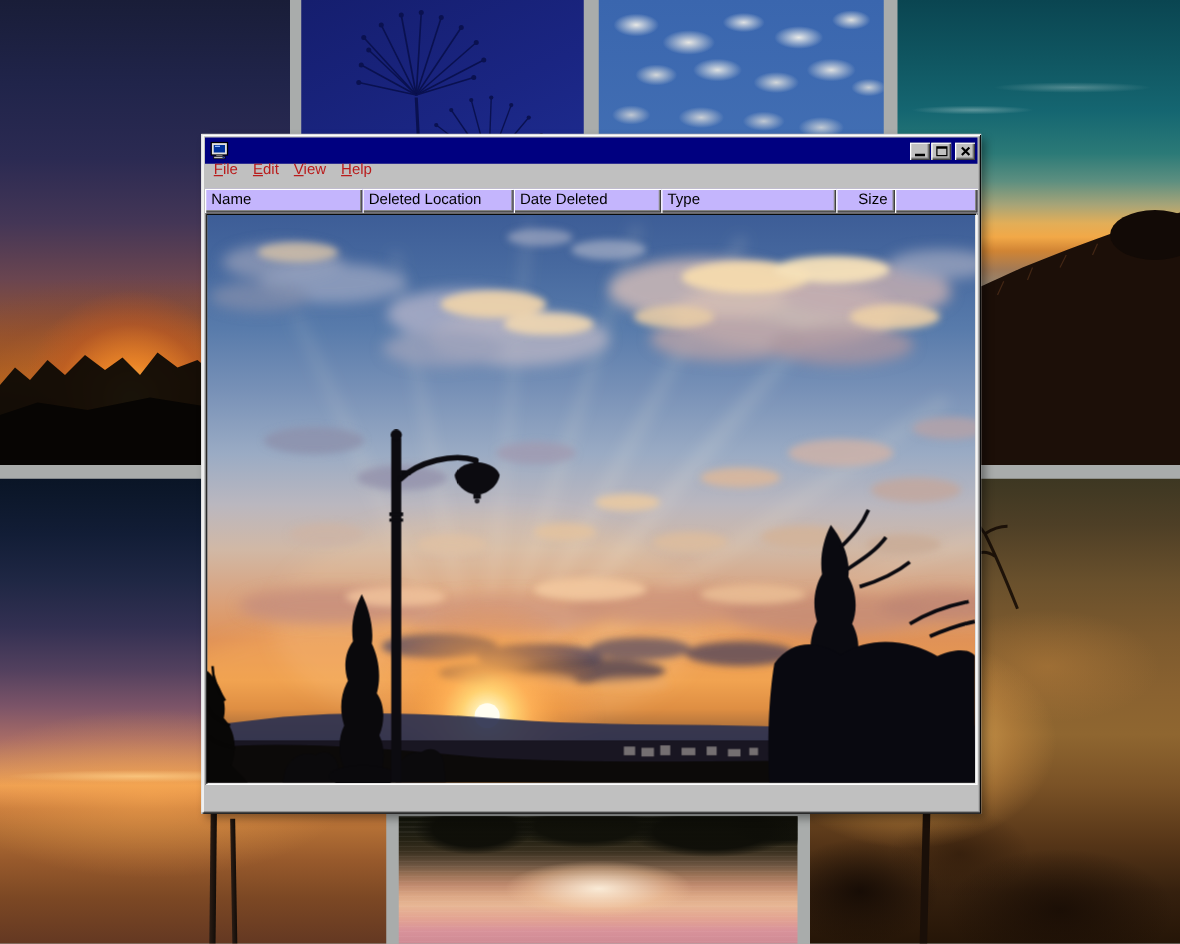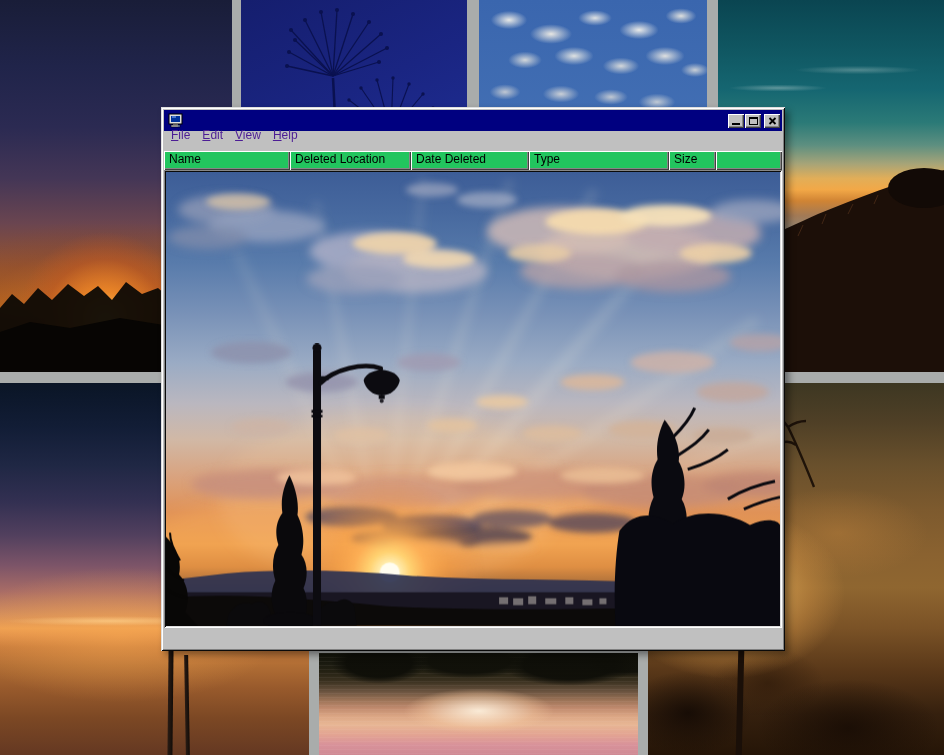--- a/index.html
+++ b/index.html
@@ -81,26 +81,26 @@
   .titleicon{width:16px;height:16px;margin:0 3px 0 2px;flex:none;}
   .titletext{color:#fff;font-size:12px;font-weight:bold;flex:1;white-space:nowrap;overflow:hidden;}
   .winbtns{display:flex;align-items:center;flex:none;}
   .wbtn{width:16px;height:14px;background:#c0c0c0;display:flex;align-items:center;justify-content:center;
     box-shadow: inset 1px 1px 0 #ffffff, inset -1px -1px 0 #404040, inset -2px -2px 0 #868686;}
   .wbtn + .wbtn{margin-left:1px;}
   .wbtn.close{margin-left:3px;}
   .glyph-min{display:block;width:8px;height:2px;background:#000;margin-top:6px;}
   .glyph-max{display:block;width:9px;height:8px;box-sizing:border-box;border:1px solid #000;border-top-width:2px;}
   .menubar{height:20px;display:flex;align-items:center;padding-left:1px;}
-  .menuitem{font-size:12px;color:#4c1d95;padding:2px 6px 14px 6px;}
+  .menuitem{font-size:12px;color:#b91c1c;padding:2px 6px 14px 6px;}
   .headerrow{height:19px;display:flex;}
-  .hcol{box-sizing:border-box;background:#22c55e;color:#000;font-size:12px;line-height:15px;
+  .hcol{box-sizing:border-box;background:#c4b5fd;color:#000;font-size:12px;line-height:15px;
     padding:1px 0 0 5px;overflow:hidden;white-space:nowrap;flex:none;
     box-shadow: inset 1px 1px 0 #ffffff, inset -1px -1px 0 #404040, inset -2px -2px 0 #868686;}
-  .hcol.size{text-align:left;padding-right:6px;}
+  .hcol.size{text-align:right;padding-right:6px;}
   .hcol.filler{flex:1;}
   .listarea{height:458px;position:relative;
     box-shadow: inset 1px 1px 0 #868686, inset -1px -1px 0 #ffffff, inset 2px 2px 0 #0a0a0a, inset -2px -2px 0 #dfdfdf;}
   .photo{position:absolute;left:2px;top:2px;right:2px;bottom:2px;overflow:hidden;
     background:linear-gradient(180deg,#3d5d97 0%,#47699f 9%,#587bab 20%,#7891b7 31%,#9aabc4 42%,#bab7bf 51%,#d1b8a5 59%,#d9a37f 67%,#e09257 75%,#ea9b4b 82%,#cf7c36 87%,#7c4a28 91%,#2f231d 94%,#0f0c0a 100%);}
   .photo svg{position:absolute;left:0;top:0;width:100%;height:100%;}
   .statusbar{margin-top:3px;height:17px;display:flex;position:relative;}
   .spanel{box-sizing:border-box;color:#000;font-size:12px;line-height:14px;padding:1px 0 0 5px;
     box-shadow: inset 1px 1px 0 #868686, inset -1px -1px 0 #ffffff;}
   .spanel.left{width:143px;margin-right:4px;flex:none;}

